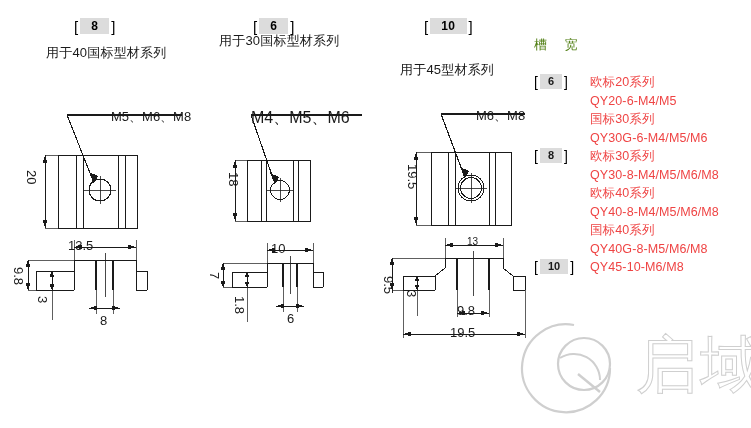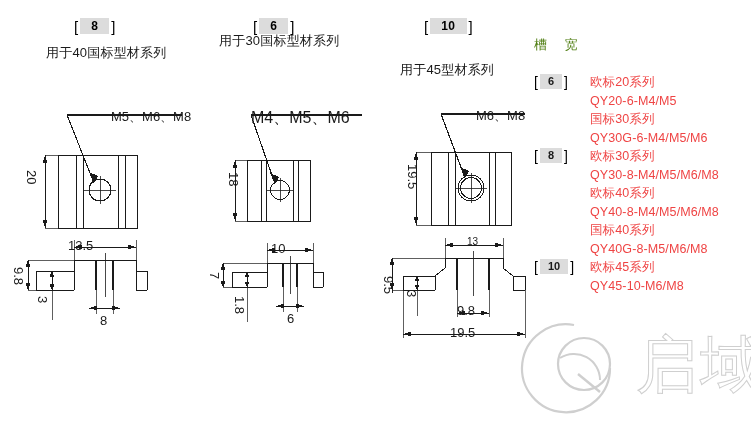--- a/index.html
+++ b/index.html
@@ -411,21 +411,20 @@
     </div>
   </div>
 
   <div class="legend-group">
     <div class="legend-badge">
       <span class="brk">[</span>
       <span class="num">10</span>
       <span class="brk">]</span>
     </div>
     <div class="legend-lines">
-      <div class="legend-line">欧标45系列</div>
       <div class="legend-line">QY45-10-M6/M8</div>
     </div>
   </div>
 </div>
 
 <div class="watermark">
   <svg width="238" height="112" viewBox="0 0 238 112">
 
     <path d="M 98 56 A 44 44 0 1 1 62 13" fill="none" stroke="#cfcfcf" stroke-width="2.2"></path>
 

